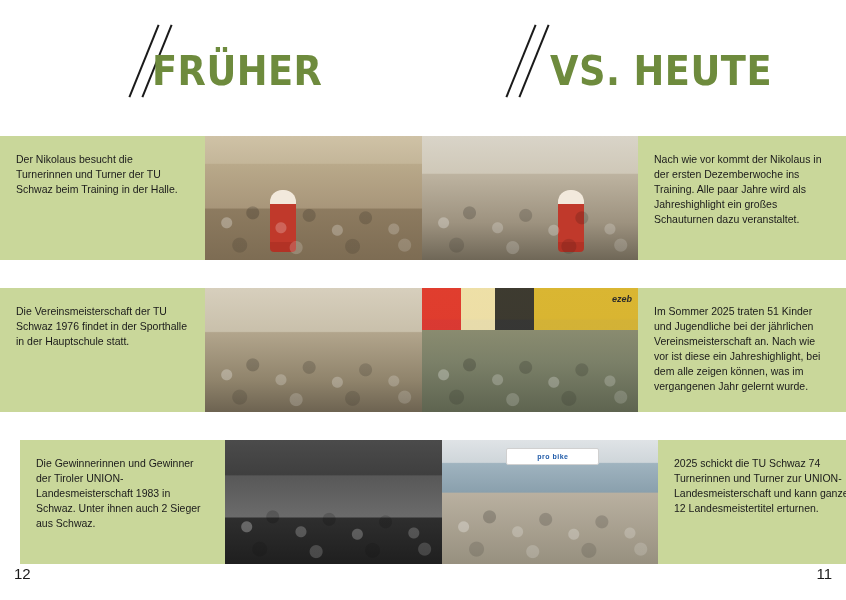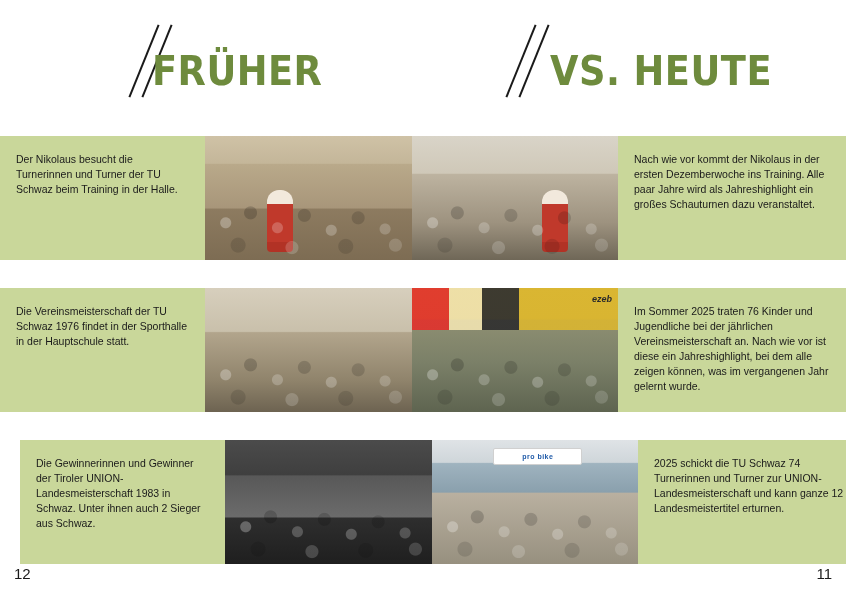--- a/index.html
+++ b/index.html
@@ -66,21 +66,21 @@
 
   .caption {
     background: #c9d79a;
     box-sizing: border-box;
     padding: 16px 14px 10px 16px;
     font-size: 10.5px;
     line-height: 1.42;
     color: #1a1a1a;
   }
   .caption.left  { width: 205px; }
-  .caption.right { width: 228px; }
+  .caption.right { width: 208px; }
 
   .photos {
     flex: 1;
     display: flex;
   }
   .photo {
     flex: 1;
     position: relative;
     overflow: hidden;
   }
@@ -212,21 +212,21 @@
 
 <div class="row row-2">
   <div class="caption left">Die Vereinsmeisterschaft der TU Schwaz 1976 findet in der Sporthalle in der Hauptschule statt.</div>
   <div class="photos">
     <div class="photo ph-2a speckle"></div>
     <div class="photo ph-2b speckle">
       <div class="sponsor-strip"></div>
       <div class="sponsor-text">ezeb</div>
     </div>
   </div>
-  <div class="caption right">Im Sommer 2025 traten 76 Kinder und Jugendliche bei der jährlichen Vereinsmeisterschaft an. Nach wie vor ist diese ein Jahreshighlight, bei dem alle zeigen können, was im vergangenen Jahr gelernt wurde.</div>
+  <div class="caption right">Im Sommer 2025 traten 51 Kinder und Jugendliche bei der jährlichen Vereinsmeisterschaft an. Nach wie vor ist diese ein Jahreshighlight, bei dem alle zeigen können, was im vergangenen Jahr gelernt wurde.</div>
 </div>
 
 <div class="row row-3">
   <div class="caption left">Die Gewinnerinnen und Gewinner der Tiroler UNION-Landesmeisterschaft 1983 in Schwaz. Unter ihnen auch 2 Sieger aus Schwaz.</div>
   <div class="photos">
     <div class="photo ph-3a speckle"></div>
     <div class="photo ph-3b speckle">
       <div class="banner">pro bike</div>
     </div>
   </div>

